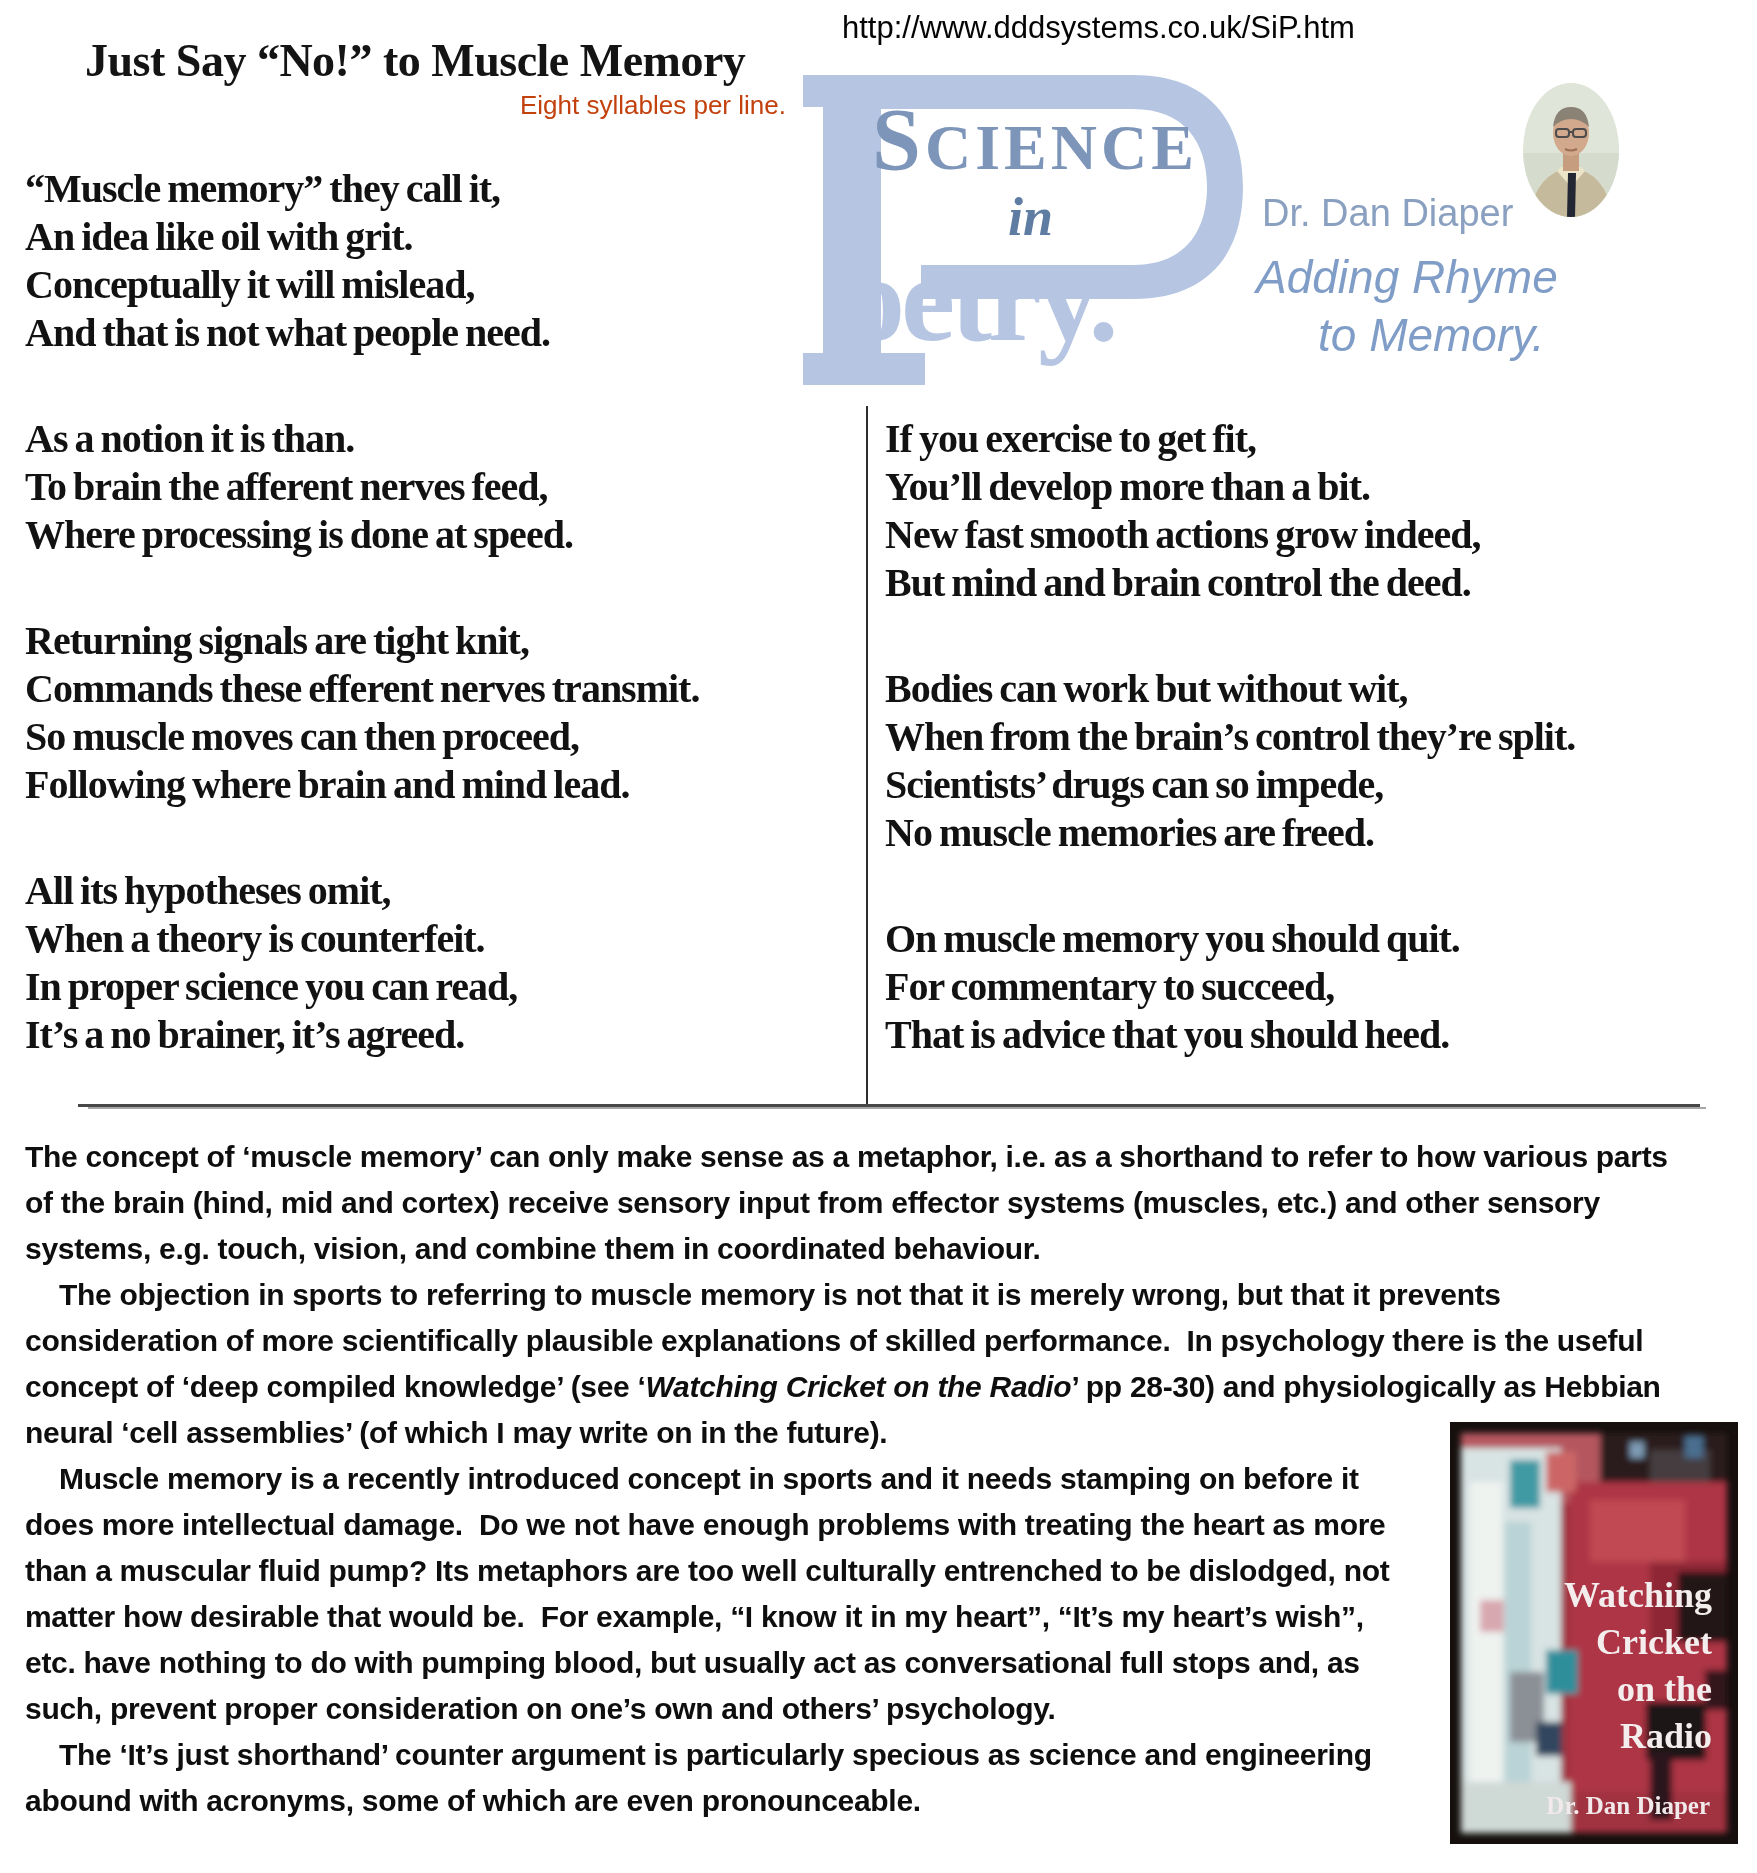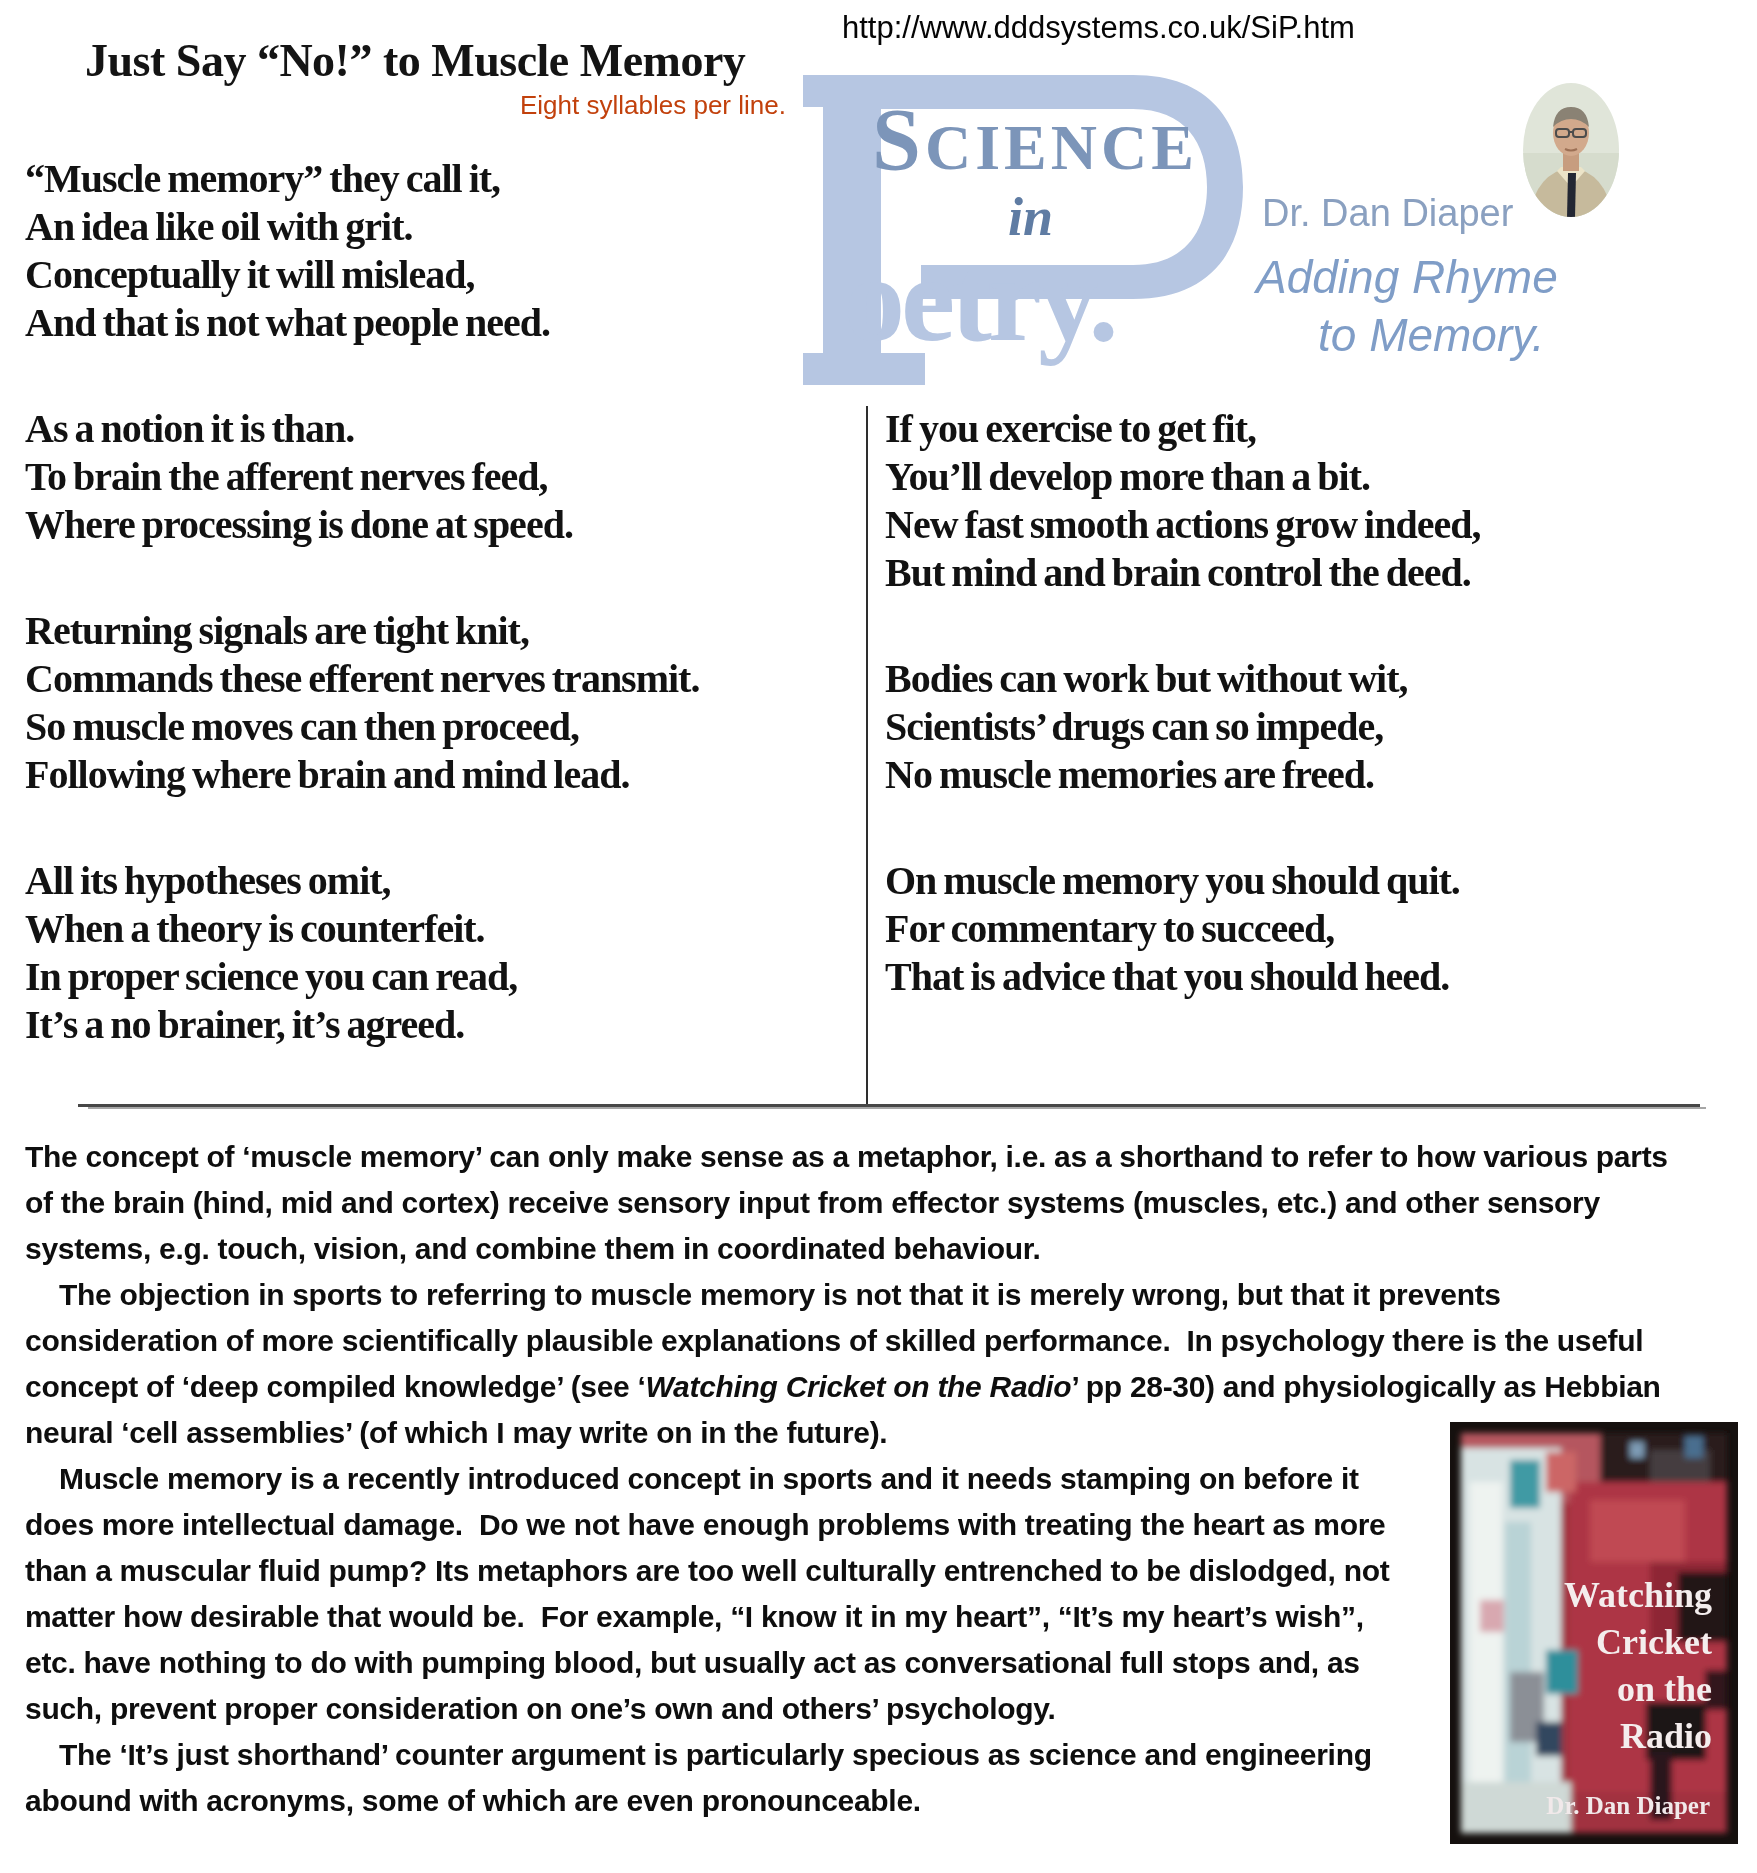--- a/index.html
+++ b/index.html
@@ -25,21 +25,21 @@
               color:#b6c6e2;letter-spacing:-4px;line-height:1;white-space:nowrap;}
   .author-name{position:absolute;left:1262px;top:192px;font-family:"Liberation Sans",sans-serif;
                font-size:38px;color:#8aa0c0;white-space:nowrap;}
   .tag1{position:absolute;left:1256px;top:250px;}
   .tag2{position:absolute;left:1318px;top:308px;}
   .tagline{font-family:"Liberation Sans",sans-serif;font-style:italic;font-size:46px;
            color:#7f9dc7;white-space:nowrap;}
   .portrait{position:absolute;left:1523px;top:83px;}
 
   
-  .col{position:absolute;}
+  .col{position:absolute;margin-top:10px;}
   .colL{left:25px;top:155px;width:835px;}
   .colR{left:885px;top:405px;width:870px;}
   .stanza{margin:0 0 58px 0;}
   .pline{font-size:40px;font-weight:bold;line-height:48px;letter-spacing:-1px;
          word-spacing:-2px;white-space:nowrap;color:#121212;}
   .divider{position:absolute;left:866px;top:406px;width:2px;height:700px;background:#2e2e2e;}
   .rule-dark{position:absolute;left:78px;top:1104px;width:1622px;height:3px;background:#474747;}
   .rule-light{position:absolute;left:88px;top:1107px;width:1618px;height:2px;background:#a6a6a6;}
 
   
@@ -127,20 +127,21 @@
 
   <div class="col colR">
     <div class="stanza">
       <div class="pline">If you exercise to get fit,</div>
       <div class="pline">You’ll develop more than a bit.</div>
       <div class="pline">New fast smooth actions grow indeed,</div>
       <div class="pline">But mind and brain control the deed.</div>
     </div>
     <div class="stanza">
       <div class="pline">Bodies can work but without wit,</div>
+      <div class="pline">When from the brain’s control they’re split.</div>
       <div class="pline">Scientists’ drugs can so impede,</div>
       <div class="pline">No muscle memories are freed.</div>
     </div>
     <div class="stanza">
       <div class="pline">On muscle memory you should quit.</div>
       <div class="pline">For commentary to succeed,</div>
       <div class="pline">That is advice that you should heed.</div>
     </div>
   </div>
 

